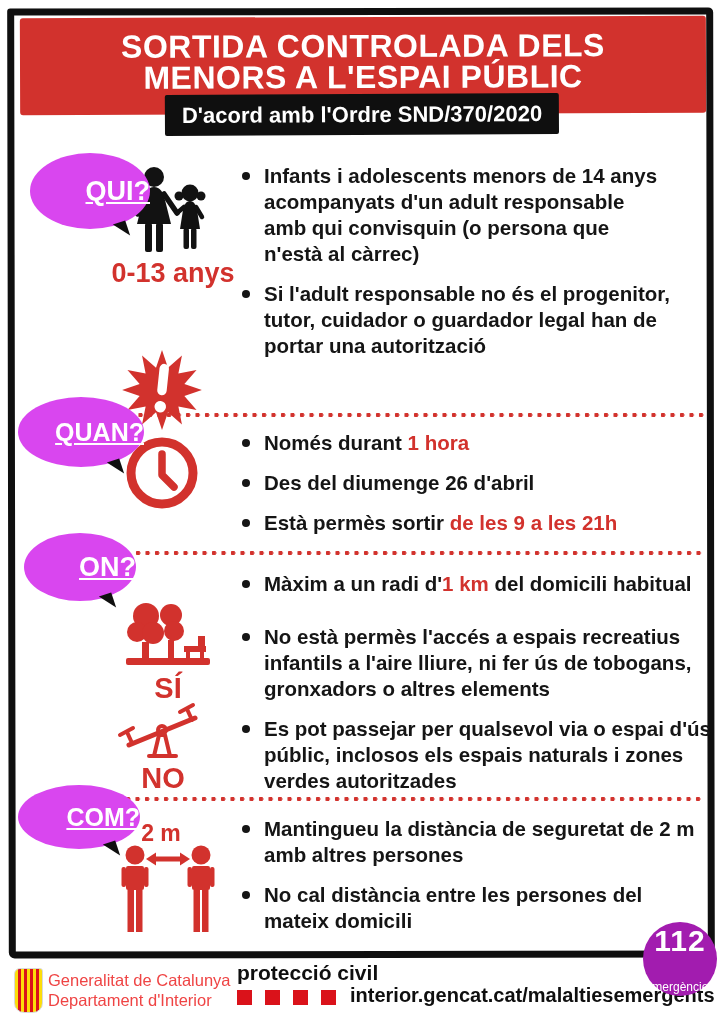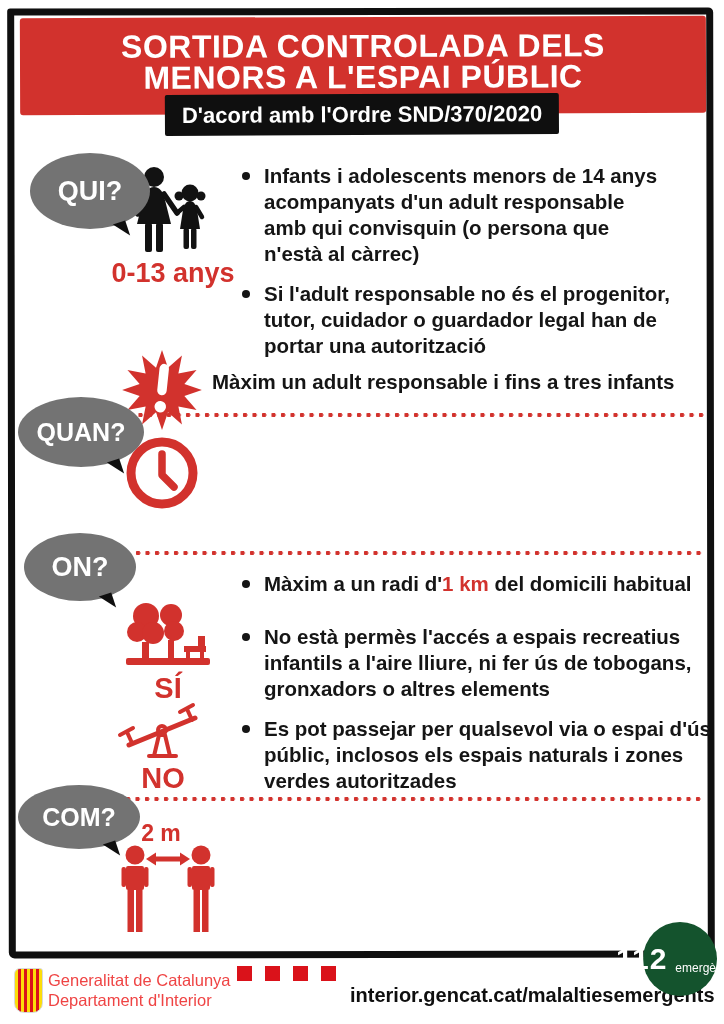--- a/index.html
+++ b/index.html
@@ -21,22 +21,22 @@
     color:#ffffff;font-weight:bold;font-size:32px;line-height:39px;
     letter-spacing:0.5px;text-align:center;margin-top:-8px;
   }
   .subbar{
     position:absolute;left:50%;top:94px;transform:translateX(-50%) rotate(-0.3deg);
     background:#0f0f0f;color:#ffffff;font-weight:bold;font-size:22px;
     line-height:41px;padding:0 17px;white-space:nowrap;border-radius:2px;z-index:3;
   }
   
   .bubble{
-    position:absolute;background:#737373;color:#ffffff;font-weight:bold;
-    border-radius:50%;display:flex;align-items:center;justify-content:center;z-index:2;
+    position:absolute;background:#d946ef;color:#ffffff;font-weight:bold;
+    border-radius:50%;display:flex;align-items:center;justify-content:flex-end;z-index:2;text-decoration:underline;
   }
   .bubble::after{
     content:"";position:absolute;bottom:-9px;right:22px;width:0;height:0;
     border-left:13px solid transparent;border-top:16px solid #0f0f0f;
     transform:rotate(-18deg);
   }
   .bubble.qui{left:30px;top:153px;width:120px;height:76px;font-size:27px;}
   .bubble.quan{left:18px;top:397px;width:126px;height:70px;font-size:25px;}
   .bubble.on{left:24px;top:533px;width:112px;height:68px;font-size:27px;}
   .bubble.com{left:18px;top:785px;width:122px;height:64px;font-size:25px;}
@@ -83,21 +83,21 @@
   .pc{position:absolute;left:237px;top:961px;}
   .pc .lbl{font-weight:bold;font-size:21px;color:#0f0f0f;}
   .pc .squares{display:flex;gap:13px;margin-top:5px;}
   .pc .sq{width:15px;height:15px;background:#da121a;}
   .url{
     position:absolute;left:350px;top:984px;width:356px;text-align:right;
     font-weight:bold;font-size:20px;color:#0f0f0f;
   }
   .badge112{
     position:absolute;left:643px;top:922px;width:74px;height:74px;border-radius:50%;
-    background:#14532d;color:#fff;display:flex;flex-direction:row;
+    background:#a21caf;color:#fff;display:flex;flex-direction:column;
     align-items:center;justify-content:center;z-index:5;gap:8px;
   }
   .badge112 .num{font-weight:bold;font-size:30px;line-height:30px;letter-spacing:1px;}
   .badge112 .sm{font-size:12px;line-height:9px;margin-top:19px;}
 </style>
 </head>
 <body>
 
 <div class="poster">
   <div class="frame"></div>
@@ -141,31 +141,35 @@
 portar una autorització</span><span class="seg red"></span><span class="seg"></span></li>
   </ul>
 
   <svg class="icon" style="left:120px;top:348px" width="84" height="84" viewBox="0 0 80 80">
     <polygon fill="#d2322d" points="78,40 61.3,45.7 72.9,59 55.6,55.6 59,72.9 45.7,61.3 40,78 34.3,61.3 21,72.9 24.4,55.6 7.1,59 18.7,45.7 2,40 18.7,34.3 7.1,21 24.4,24.4 21,7.1 34.3,18.7 40,2 45.7,18.7 59,7.1 55.6,24.4 72.9,21 61.3,34.3"></polygon>
     <g fill="#ffffff" transform="rotate(6 40 40)">
       <rect x="35.5" y="15" width="9" height="30" rx="4.5"></rect>
       <circle cx="40" cy="56" r="5.5"></circle>
     </g>
   </svg>
-  <div class="warn-text">Màxim un adult responsable i fins a tres infants</div>
 
   <div class="dotsep sep1"></div>
 
   <div class="bubble quan">
     <span>QUAN?</span>
   </div>
   <svg class="icon" style="left:122px;top:433px" width="80" height="80" viewBox="0 0 80 80">
     <circle cx="40" cy="40" r="31" fill="none" stroke="#d2322d" stroke-width="9"></circle>
     <path d="M40 21 L40 42 L52 54" fill="none" stroke="#d2322d" stroke-width="7.5" stroke-linecap="round" stroke-linejoin="round"></path>
   </svg>
+  <ul class="blist quan-list" style="left:238px;top:430px;width:470px">
+    <li><span class="seg">Només durant </span><span class="seg red">1 hora</span><span class="seg"></span></li>
+    <li><span class="seg">Des del diumenge 26 d'abril</span><span class="seg red"></span><span class="seg"></span></li>
+    <li><span class="seg">Està permès sortir </span><span class="seg red">de les 9 a les 21h</span><span class="seg"></span></li>
+  </ul>
 
   <div class="dotsep sep2"></div>
 
   <div class="bubble on">
     <span>ON?</span>
   </div>
   <svg class="icon" style="left:122px;top:594px" width="92" height="80" viewBox="0 0 92 80">
     <g fill="#d2322d">
       <circle cx="24" cy="22" r="13"></circle>
         <circle cx="15" cy="38" r="10"></circle>
@@ -225,27 +229,34 @@
       <rect x="76" y="22" width="18" height="24" rx="2"></rect>
       <rect x="71.5" y="23" width="4.5" height="20" rx="2"></rect>
         <rect x="94" y="23" width="4.5" height="20" rx="2"></rect>
       <rect x="77.5" y="46" width="6.5" height="42"></rect>
         <rect x="86" y="46" width="6.5" height="42"></rect>
       <rect x="38" y="12.5" width="28" height="5"></rect>
       <polygon points="30,15 40,8.5 40,21.5"></polygon>
       <polygon points="74,15 64,8.5 64,21.5"></polygon>
     </g>
   </svg>
+  <ul class="blist com-list" style="left:238px;top:816px;width:480px">
+    <li><span class="seg">Mantingueu la distància de seguretat de 2 m
+amb altres persones</span><span class="seg red"></span><span class="seg"></span></li>
+    <li><span class="seg">No cal distància entre les persones del
+mateix domicili</span><span class="seg red"></span><span class="seg"></span></li>
+  </ul>
 
   <div class="shield"></div>
   <div class="gencat">
     <div>Generalitat de Catalunya</div>
     <div class="b">Departament d'Interior</div>
   </div>
   <div class="pc">
+    <div class="lbl">protecció civil</div>
     <div class="squares">
       <div class="sq"></div>
       <div class="sq"></div>
       <div class="sq"></div>
       <div class="sq"></div>
     </div>
   </div>
   <div class="url">interior.gencat.cat/malaltiesemergents</div>
   <div class="badge112">
     <div class="num">112</div>

